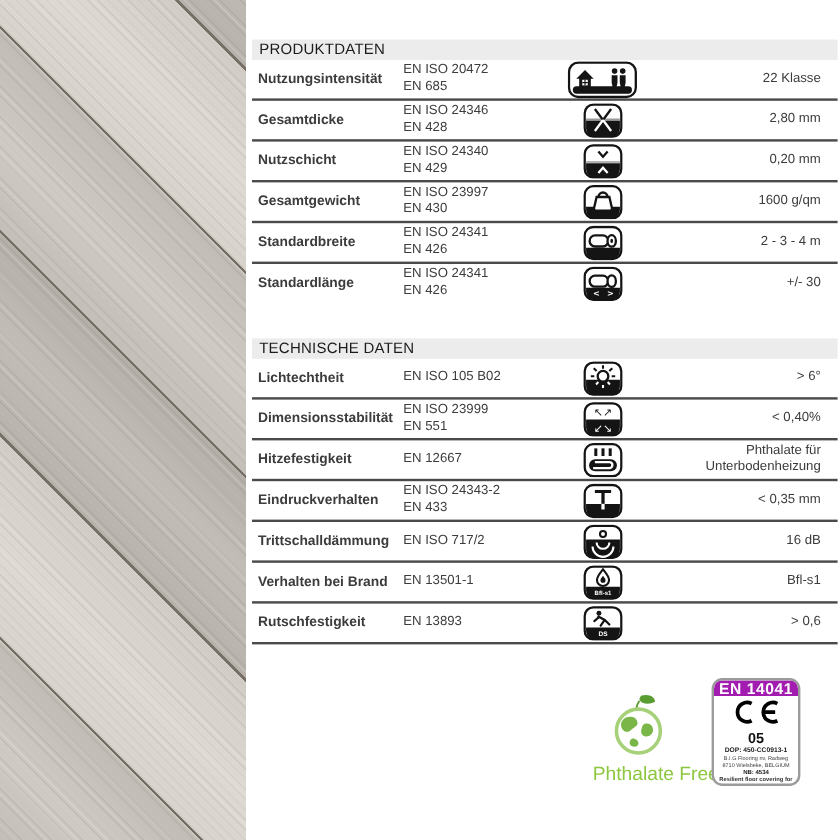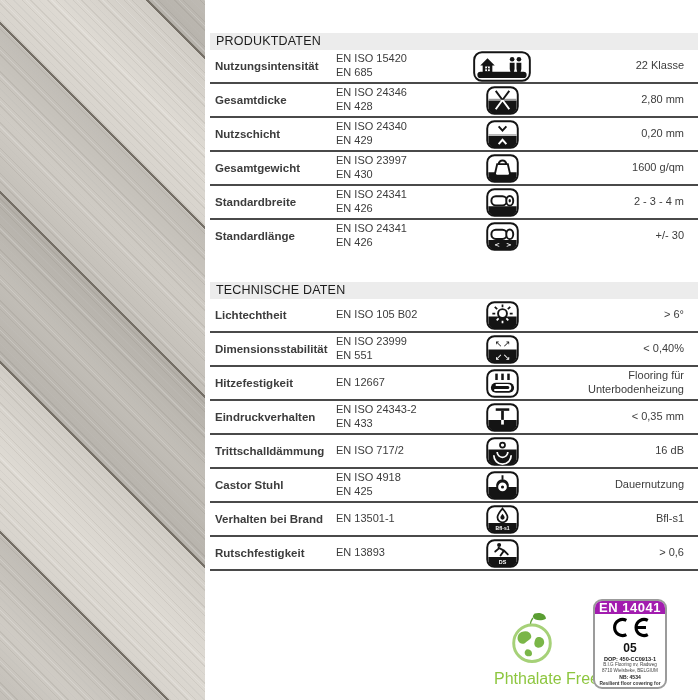--- a/index.html
+++ b/index.html
@@ -54,21 +54,21 @@
 <div id="stage">
   <div class="wood"></div>
 
   <div class="content">
     <div class="section">
       <div class="section-header sec1">PRODUKTDATEN</div>
       <div class="rows no-last-border" id="rows-0">
           <div class="row">
             <div class="cell-label">Nutzungsintensität</div>
             <div class="cell-std">
-              <span class="std-line">EN ISO 15420</span>
+              <span class="std-line">EN ISO 20472</span>
               <span class="std-line">EN 685</span>
             </div>
             <div class="cell-icon">
               <svg width="58" height="31" viewBox="0 0 60 32">
    <rect x="1.2" y="1.2" width="57.6" height="29.6" rx="8" fill="#fff" stroke="#141414" stroke-width="2"></rect>
    <rect x="4.5" y="21.5" width="51" height="6.5" rx="3.2" fill="#141414"></rect>
    <path d="M7.5 15 L15 7.5 L22.5 15 Z" fill="#141414"></path>
                 <rect x="10" y="14" width="10" height="8.5" fill="#141414"></rect>
    <rect x="12.6" y="16" width="4.8" height="4.8" fill="#fff"></rect>
    <line x1="15" y1="16" x2="15" y2="20.8" stroke="#141414" stroke-width="1"></line>
@@ -212,21 +212,21 @@
             <div class="cell-icon">
               <svg width="33" height="29" viewBox="0 0 34 30">
                 <rect x="1.2" y="1.2" width="31.6" height="27.6" rx="7.5" fill="#fff" stroke="#141414" stroke-width="2"></rect>
                 <rect x="9.5" y="4.8" width="2.6" height="6.6" fill="#141414"></rect>
                 <rect x="15.7" y="4.8" width="2.6" height="6.6" fill="#141414"></rect>
                 <rect x="21.9" y="4.8" width="2.6" height="6.6" fill="#141414"></rect>
                 <rect x="5" y="14.2" width="24" height="10.4" rx="5.2" fill="#141414"></rect>
                 <path d="M8.5 21.8 h14 a2.6 2.6 0 0 0 0 -5.2 H10" stroke="#fff" stroke-width="2" fill="none"></path>
               </svg>
             </div>
-            <div class="cell-value">Flooring für Unterbodenheizung</div>
+            <div class="cell-value">Phthalate für Unterbodenheizung</div>
           </div>
           <div class="row">
             <div class="cell-label">Eindruckverhalten</div>
             <div class="cell-std">
               <span class="std-line">EN ISO 24343-2</span>
               <span class="std-line">EN 433</span>
             </div>
             <div class="cell-icon">
               <svg width="33" height="29" viewBox="0 0 34 30">
                 <rect x="1.2" y="1.2" width="31.6" height="27.6" rx="7.5" fill="#fff" stroke="#141414" stroke-width="2"></rect>
@@ -246,37 +246,20 @@
             <div class="cell-icon">
               <svg width="33" height="29" viewBox="0 0 34 30">
                 <rect x="1.2" y="1.2" width="31.6" height="27.6" rx="7.5" fill="#fff" stroke="#141414" stroke-width="2"></rect>
                 <path d="M2.4 13 h29.2 v8.8 a7 7 0 0 1 -7 7 h-15.2 a7 7 0 0 1 -7 -7 z" fill="#141414"></path>
                 <circle cx="17" cy="8.3" r="2.6" fill="#fff" stroke="#141414" stroke-width="1.8"></circle>
                 <path d="M11.5 15.5 a5.5 5.5 0 0 0 11 0" stroke="#fff" stroke-width="1.8" fill="none"></path>
                 <path d="M8 19 a9 9 0 0 0 18 0" stroke="#fff" stroke-width="1.8" fill="none"></path>
               </svg>
             </div>
             <div class="cell-value">16 dB</div>
-          </div>
-          <div class="row">
-            <div class="cell-label">Castor Stuhl</div>
-            <div class="cell-std">
-              <span class="std-line">EN ISO 4918</span>
-              <span class="std-line">EN 425</span>
-            </div>
-            <div class="cell-icon">
-              <svg width="33" height="29" viewBox="0 0 34 30">
-                <rect x="1.2" y="1.2" width="31.6" height="27.6" rx="7.5" fill="#fff" stroke="#141414" stroke-width="2"></rect>
-                <path d="M2.4 16.5 h29.2 v5.300000000000001 a7 7 0 0 1 -7 7 h-15.2 a7 7 0 0 1 -7 -7 z" fill="#141414"></path>
-                <path d="M17 4.5 V8.5 M11.5 15 a5.5 5.5 0 0 1 11 0" fill="none" stroke="#141414" stroke-width="2"></path>
-                <circle cx="17" cy="16.5" r="5.5" fill="#fff" stroke="#141414" stroke-width="2"></circle>
-                <circle cx="17" cy="16.5" r="1.6" fill="#141414"></circle>
-              </svg>
-            </div>
-            <div class="cell-value">Dauernutzung</div>
           </div>
           <div class="row">
             <div class="cell-label">Verhalten bei Brand</div>
             <div class="cell-std">
               <span class="std-line">EN 13501-1</span>
             </div>
             <div class="cell-icon">
               <svg width="33" height="29" viewBox="0 0 34 30">
                 <rect x="1.2" y="1.2" width="31.6" height="27.6" rx="7.5" fill="#fff" stroke="#141414" stroke-width="2"></rect>
                 <path d="M2.4 18.5 h29.2 v3.3000000000000007 a7 7 0 0 1 -7 7 h-15.2 a7 7 0 0 1 -7 -7 z" fill="#141414"></path>

